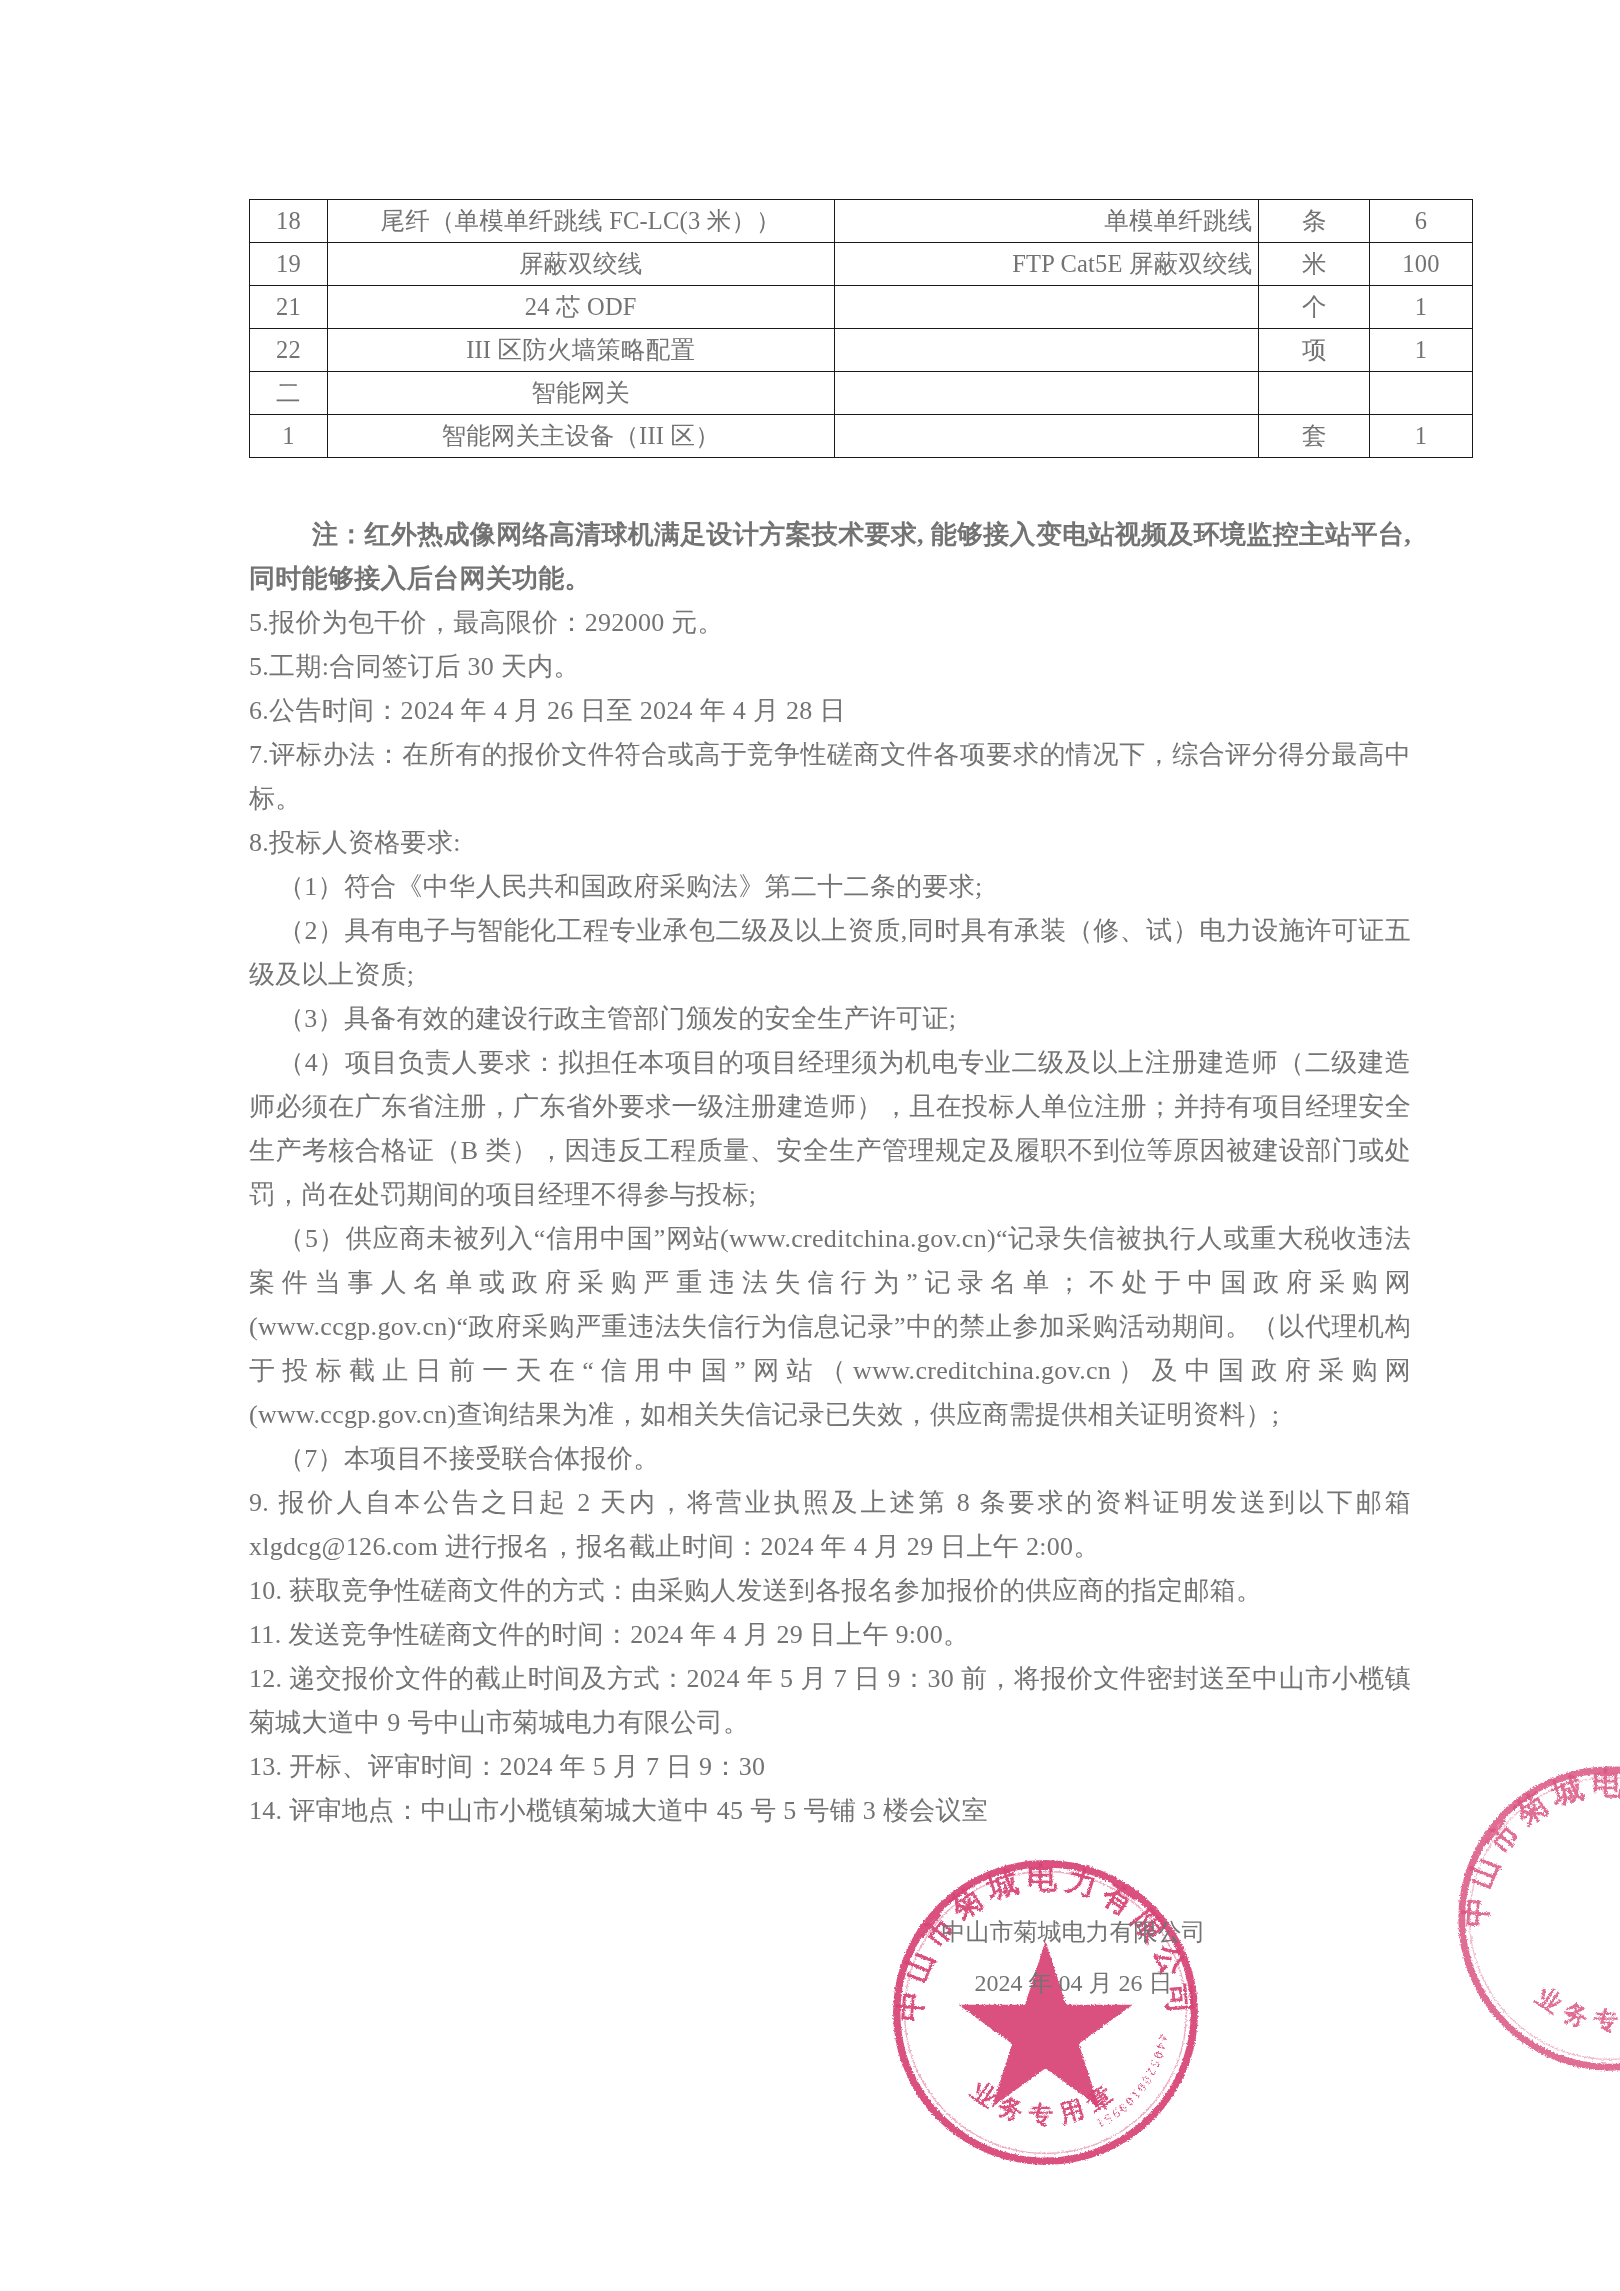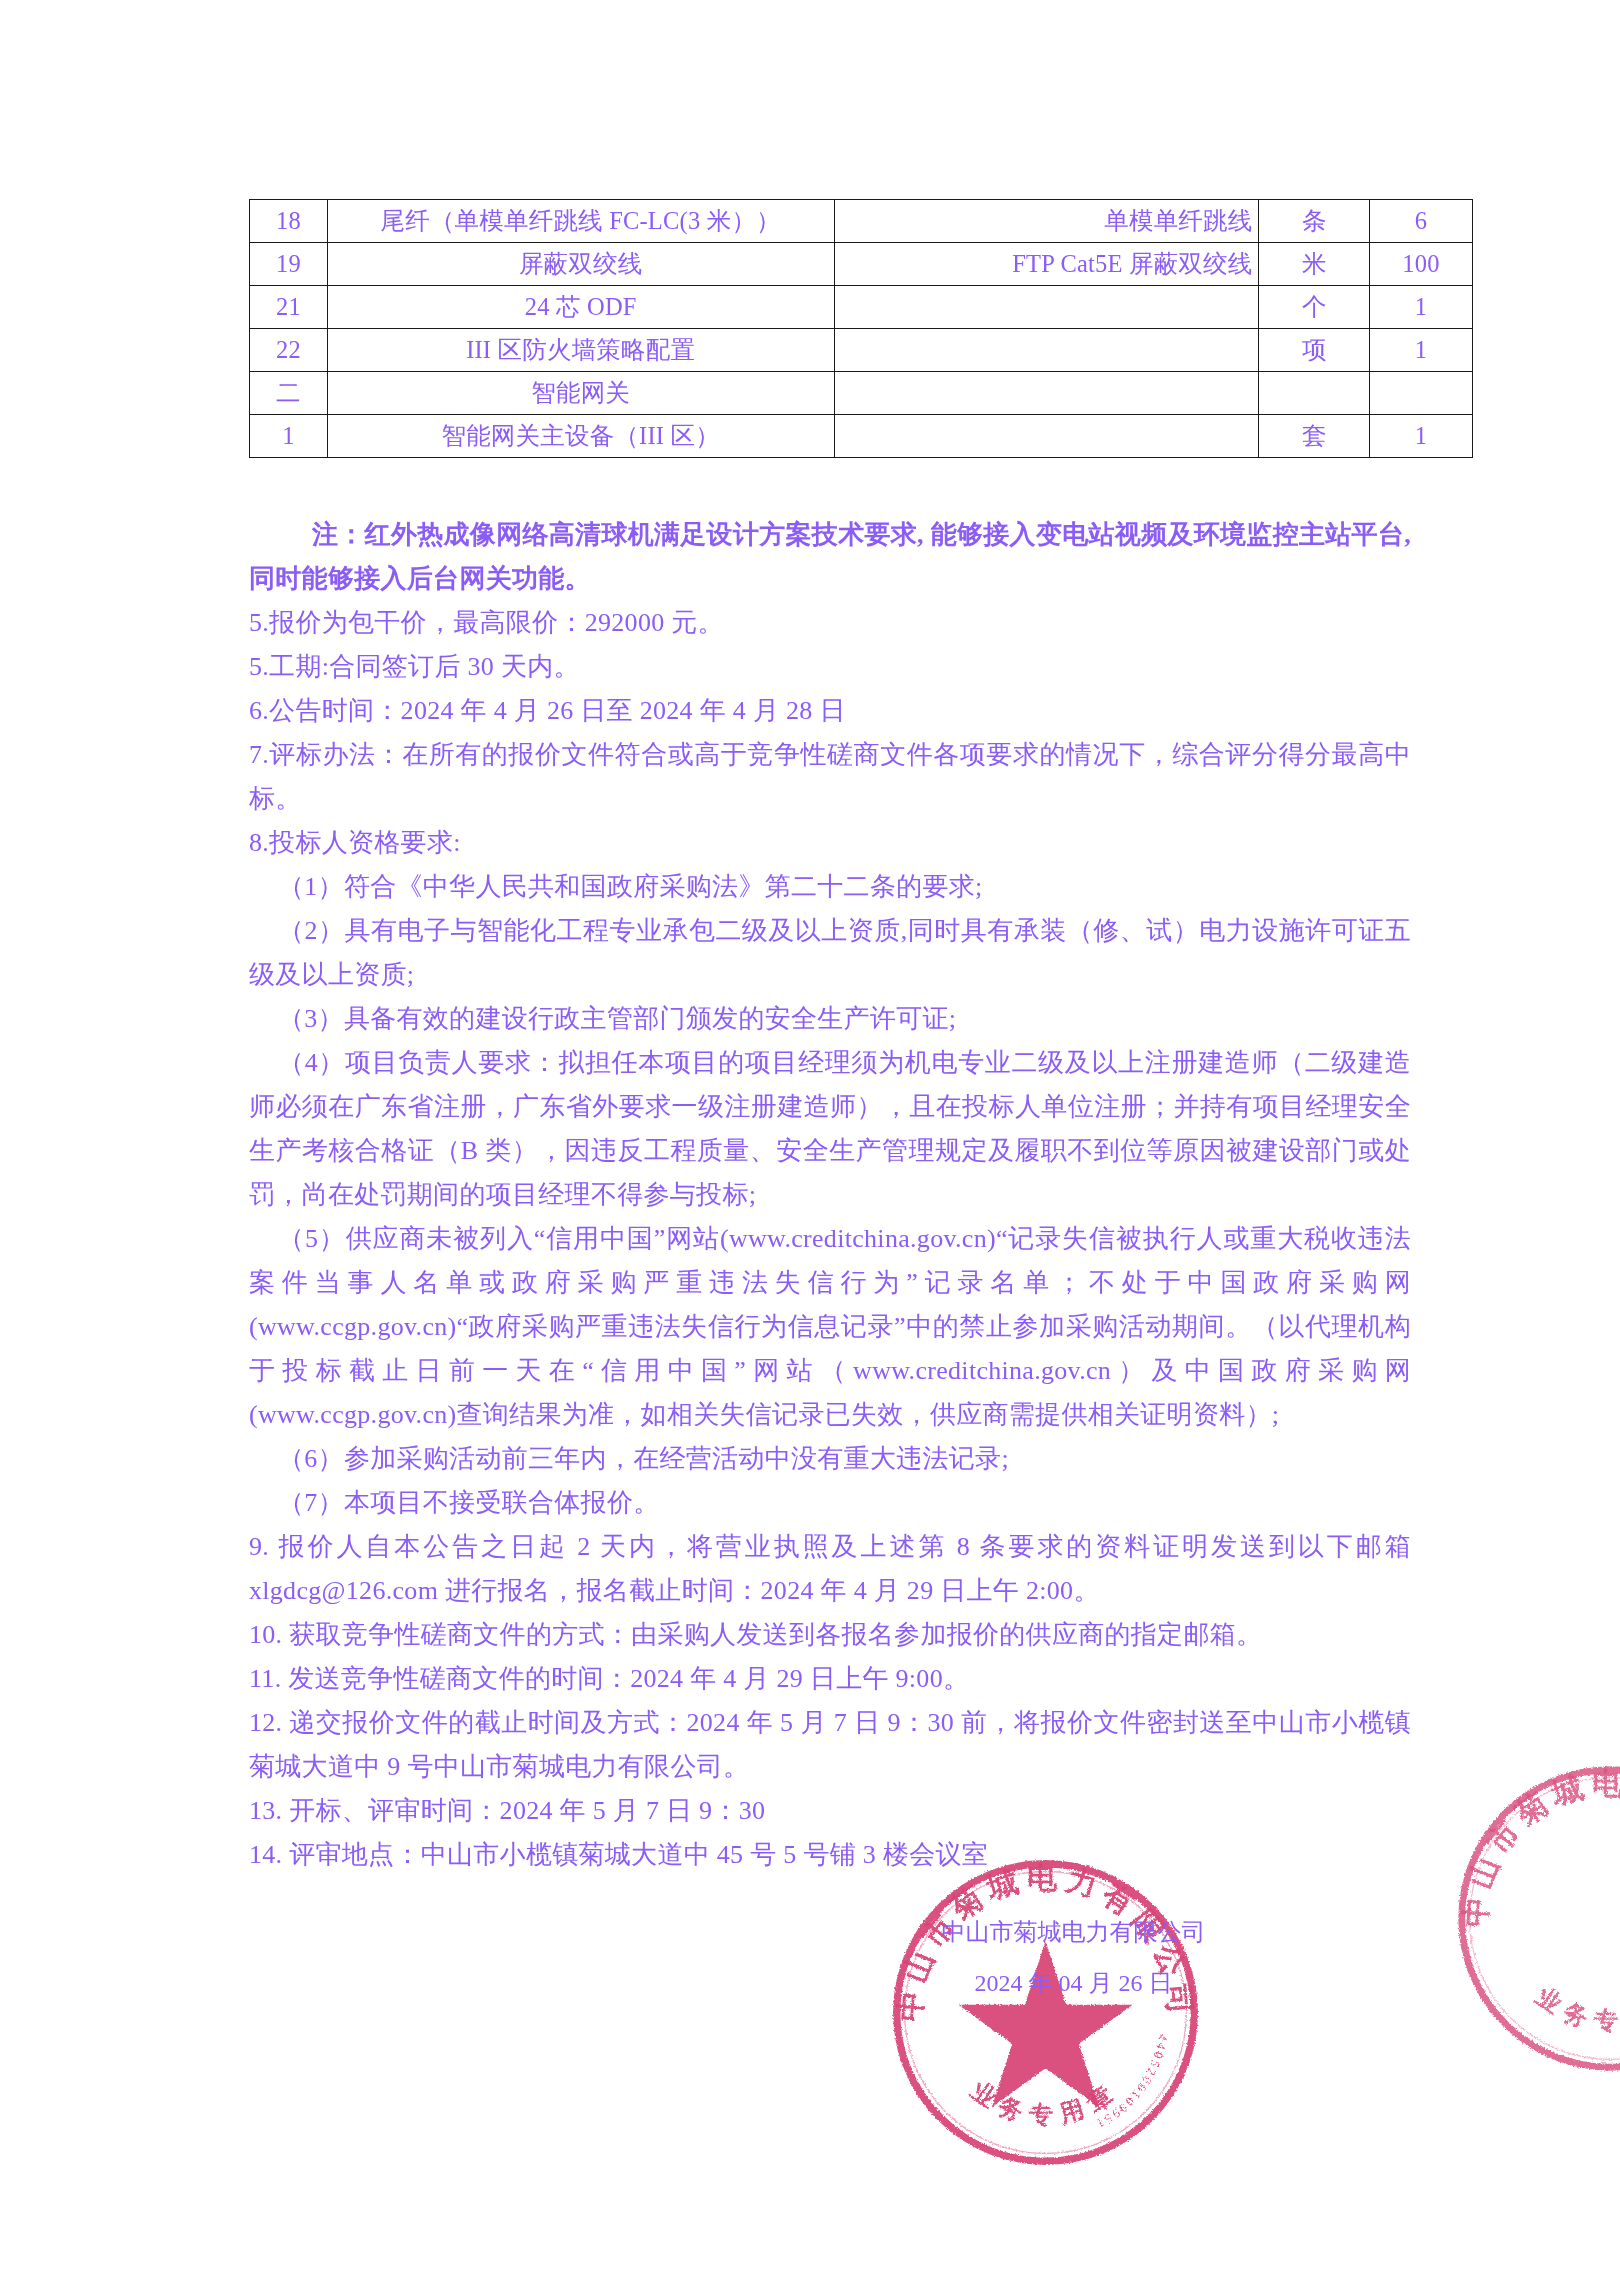--- a/index.html
+++ b/index.html
@@ -9,21 +9,21 @@
     background: #8a8a8a;
   }
   .page {
     position: relative;
     width: 1620px;
     height: 2292px;
     background: #ffffff;
     margin: 0 auto;
     overflow: hidden;
     font-family: "Liberation Serif", "DejaVu Serif", serif;
-    color: #8b5cf6;
+    color: #737373;
     -webkit-font-smoothing: antialiased;
   }
 
   
   .bom-table {
     position: absolute;
     left: 249px;
     top: 199px;
     width: 1159px;
     border-collapse: collapse;
@@ -164,21 +164,20 @@
     <p class="para lvl1">5.报价为包干价，最高限价：292000 元。</p>
     <p class="para lvl1">5.工期:合同签订后 30 天内。</p>
     <p class="para lvl1">6.公告时间：2024 年 4 月 26 日至 2024 年 4 月 28 日</p>
     <p class="para lvl1">7.评标办法：在所有的报价文件符合或高于竞争性磋商文件各项要求的情况下，综合评分得分最高中标。</p>
     <p class="para lvl1">8.投标人资格要求:</p>
     <p class="para sub">（1）符合《中华人民共和国政府采购法》第二十二条的要求;</p>
     <p class="para sub">（2）具有电子与智能化工程专业承包二级及以上资质,同时具有承装（修、试）电力设施许可证五级及以上资质;</p>
     <p class="para sub">（3）具备有效的建设行政主管部门颁发的安全生产许可证;</p>
     <p class="para sub">（4）项目负责人要求：拟担任本项目的项目经理须为机电专业二级及以上注册建造师（二级建造师必须在广东省注册，广东省外要求一级注册建造师），且在投标人单位注册；并持有项目经理安全生产考核合格证（B 类），因违反工程质量、安全生产管理规定及履职不到位等原因被建设部门或处罚，尚在处罚期间的项目经理不得参与投标;</p>
     <p class="para sub">（5）供应商未被列入“信用中国”网站(www.creditchina.gov.cn)“记录失信被执行人或重大税收违法案件当事人名单或政府采购严重违法失信行为”记录名单；不处于中国政府采购网(www.ccgp.gov.cn)“政府采购严重违法失信行为信息记录”中的禁止参加采购活动期间。（以代理机构于投标截止日前一天在“信用中国”网站（www.creditchina.gov.cn）及中国政府采购网(www.ccgp.gov.cn)查询结果为准，如相关失信记录已失效，供应商需提供相关证明资料）;</p>
-    <p class="para sub">（6）参加采购活动前三年内，在经营活动中没有重大违法记录;</p>
     <p class="para sub">（7）本项目不接受联合体报价。</p>
     <p class="para lvl1">9. 报价人自本公告之日起 2 天内，将营业执照及上述第 8 条要求的资料证明发送到以下邮箱 xlgdcg@126.com 进行报名，报名截止时间：2024 年 4 月 29 日上午 2:00。</p>
     <p class="para lvl1">10. 获取竞争性磋商文件的方式：由采购人发送到各报名参加报价的供应商的指定邮箱。</p>
     <p class="para lvl1">11. 发送竞争性磋商文件的时间：2024 年 4 月 29 日上午 9:00。</p>
     <p class="para lvl1">12. 递交报价文件的截止时间及方式：2024 年 5 月 7 日 9：30 前，将报价文件密封送至中山市小榄镇菊城大道中 9 号中山市菊城电力有限公司。</p>
     <p class="para lvl1">13. 开标、评审时间：2024 年 5 月 7 日 9：30</p>
     <p class="para lvl1">14. 评审地点：中山市小榄镇菊城大道中 45 号 5 号铺 3 楼会议室</p>
   </div>
 
   <svg class="stamp-main" viewBox="0 0 330 330">

